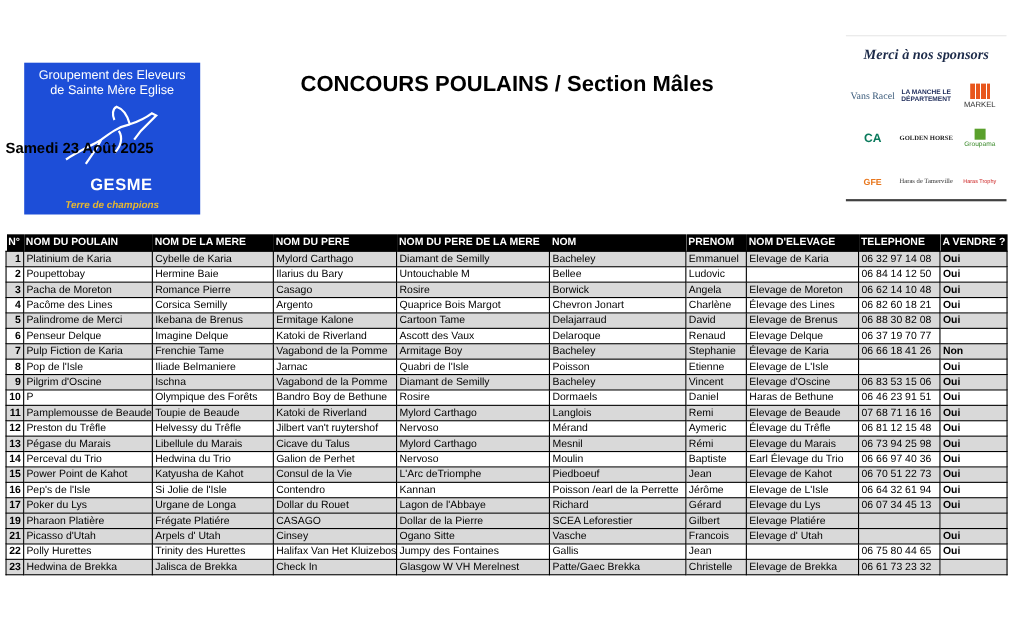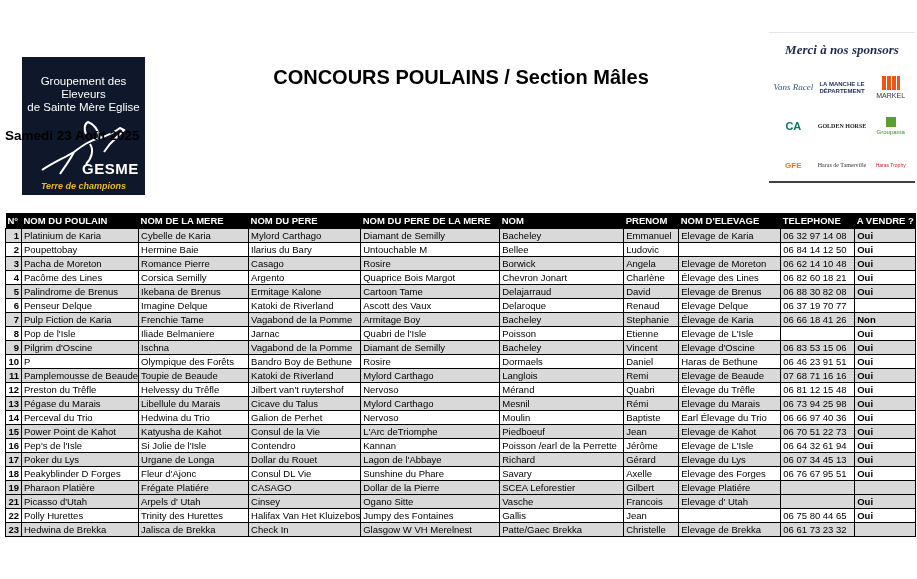--- a/index.html
+++ b/index.html
@@ -1,17 +1,17 @@
 <!DOCTYPE html>
 <html><head>
 <meta charset="utf-8">
 <style>
   html, body { margin:0; padding:0; background:#ffffff; }
   body { width:917px; height:579px; position:relative; overflow:hidden; font-family:"Liberation Sans", sans-serif; color:#000; }
-  .logo { position:absolute; left:22px; top:57px; width:123px; height:138px; background:#0f172a; color:#fff; text-align:center; box-sizing:border-box; padding-top:18px; }
+  .logo { position:absolute; left:22px; top:57px; width:160px; height:138px; background:#1d4ed8; color:#fff; text-align:center; box-sizing:border-box; padding-top:6px; }
   .logo .l1 { font-size:11.5px; line-height:13px; font-weight:normal; }
   .logo .horse { display:block; margin:4px auto 0; }
   .logo .acr { position:absolute; left:60px; top:103px; font-size:15px; font-weight:bold; letter-spacing:0.5px; }
   .logo .tag { position:absolute; left:0; right:0; top:124px; font-size:9px; font-style:italic; font-weight:bold; color:#e8b830; }
   .title { position:absolute; left:0; width:916px; top:66px; text-align:center; }
   .title span { display:inline-block; margin-left:6px; font-size:20px; font-weight:bold; font-family:"Liberation Sans", sans-serif; letter-spacing:0px; }
   .date { position:absolute; left:0; width:917px; top:126px; text-align:left; }
   .date span { display:inline-block; margin-left:5px; font-size:13.5px; font-weight:bold; }
   .sponsors { position:absolute; left:757px; top:32px; width:146px; height:148px; border-top:1px solid #e6e6e6; border-bottom:2px solid #404040;margin-left:12px; }
   .sponsors .head { font-family:"Liberation Serif", serif; font-style:italic; font-weight:bold; font-size:13px; color:#1d2b4a; text-align:center; margin-top:9px; }
@@ -40,21 +40,21 @@
 <div class="title">
   <span>CONCOURS POULAINS / Section Mâles</span>
 </div>
 <div class="date">
   <span>Samedi 23 Août 2025</span>
 </div>
 
 <div class="sponsors">
   <div class="head">Merci à nos sponsors</div>
   <div class="spgrid">
-    <div class="sp" style="font-family:'Liberation Serif',serif;font-style:italic;font-size:9px;color:#3a5a7a;">Vans Racel</div>
+    <div class="sp" style="font-family:'Liberation Serif',serif;font-size:9px;color:#3a5a7a;">Vans Racel</div>
     <div class="sp" style="font-weight:bold;color:#1d2b5a;">LA MANCHE LE DÉPARTEMENT</div>
     <div class="sp" style="color:#333;">
       <div style="width:18px;height:14px;margin:0 auto 2px;background:linear-gradient(90deg,#e8561c 0 4px,transparent 4px 5px,#e8561c 5px 9px,transparent 9px 10px,#e8561c 10px 14px,transparent 14px 15px,#e8561c 15px 18px);"></div>
       <span style="font-size:7px;">MARKEL</span>
     </div>
     <div class="sp" style="font-weight:bold;color:#0a7a5c;font-size:11px;">CA</div>
     <div class="sp" style="font-family:'Liberation Serif',serif;font-weight:bold;color:#222;">GOLDEN HORSE</div>
     <div class="sp" style="color:#3a8a2a;">
       <div style="width:10px;height:10px;margin:0 auto 2px;background:#5aa02c;"></div>
       <span>Groupama</span>
@@ -136,21 +136,21 @@
         <td>Argento</td>
         <td>Quaprice Bois Margot</td>
         <td>Chevron Jonart</td>
         <td>Charlène</td>
         <td>Élevage des Lines</td>
         <td>06 82 60 18 21</td>
         <td class="sale">Oui</td>
       </tr>
       <tr class="alt">
         <td class="num">5</td>
-        <td>Palindrome de Brenus</td>
+        <td>Palindrome de Merci</td>
         <td>Ikebana de Brenus</td>
         <td>Ermitage Kalone</td>
         <td>Cartoon Tame</td>
         <td>Delajarraud</td>
         <td>David</td>
         <td>Elevage de Brenus</td>
         <td>06 88 30 82 08</td>
         <td class="sale">Oui</td>
       </tr>
       <tr>
@@ -225,21 +225,21 @@
         <td>07 68 71 16 16</td>
         <td class="sale">Oui</td>
       </tr>
       <tr>
         <td class="num">12</td>
         <td>Preston du Trêfle</td>
         <td>Helvessy du Trêfle</td>
         <td>Jilbert van't ruytershof</td>
         <td>Nervoso</td>
         <td>Mérand</td>
-        <td>Quabri</td>
+        <td>Aymeric</td>
         <td>Élevage du Trêfle</td>
         <td>06 81 12 15 48</td>
         <td class="sale">Oui</td>
       </tr>
       <tr class="alt">
         <td class="num">13</td>
         <td>Pégase du Marais</td>
         <td>Libellule du Marais</td>
         <td>Cicave du Talus</td>
         <td>Mylord Carthago</td>
@@ -288,32 +288,20 @@
       <tr class="alt">
         <td class="num">17</td>
         <td>Poker du Lys</td>
         <td>Urgane de Longa</td>
         <td>Dollar du Rouet</td>
         <td>Lagon de l'Abbaye</td>
         <td>Richard</td>
         <td>Gérard</td>
         <td>Elevage du Lys</td>
         <td>06 07 34 45 13</td>
-        <td class="sale">Oui</td>
-      </tr>
-      <tr>
-        <td class="num">18</td>
-        <td>Peakyblinder D Forges</td>
-        <td>Fleur d'Ajonc</td>
-        <td>Consul DL Vie</td>
-        <td>Sunshine du Phare</td>
-        <td>Savary</td>
-        <td>Axelle</td>
-        <td>Elevage des Forges</td>
-        <td>06 76 67 95 51</td>
         <td class="sale">Oui</td>
       </tr>
       <tr class="alt">
         <td class="num">19</td>
         <td>Pharaon Platière</td>
         <td>Frégate Platiére</td>
         <td>CASAGO</td>
         <td>Dollar de la Pierre</td>
         <td>SCEA Leforestier</td>
         <td>Gilbert</td>

